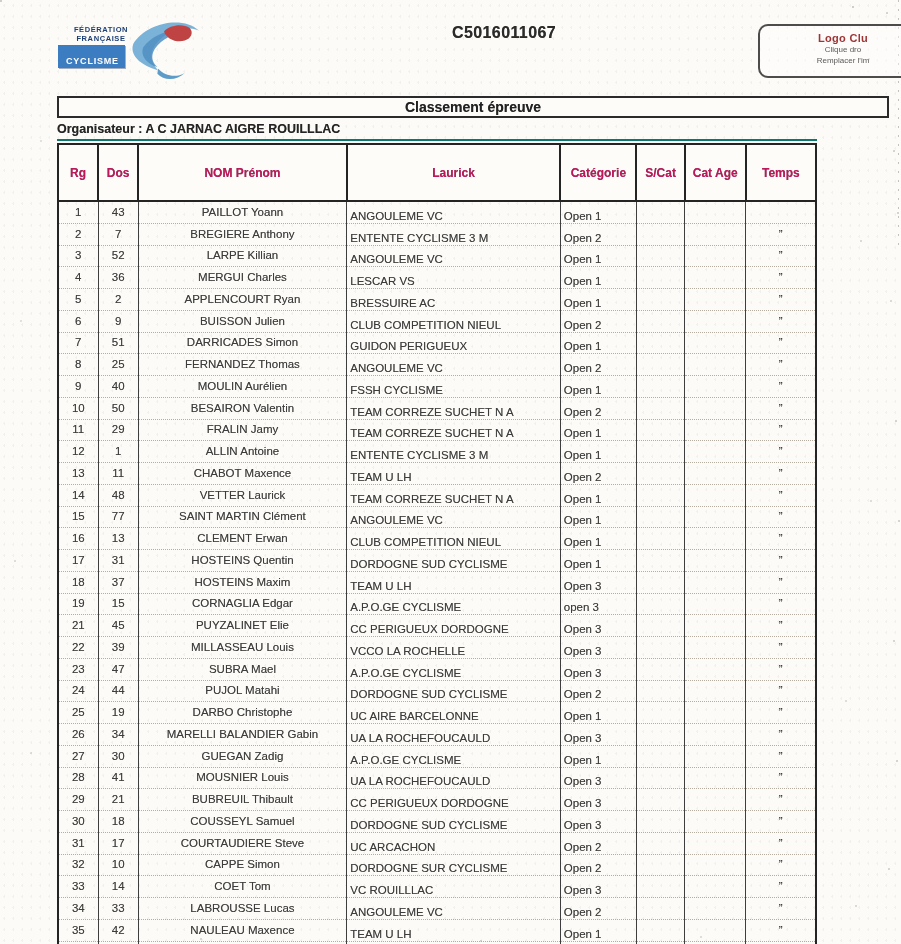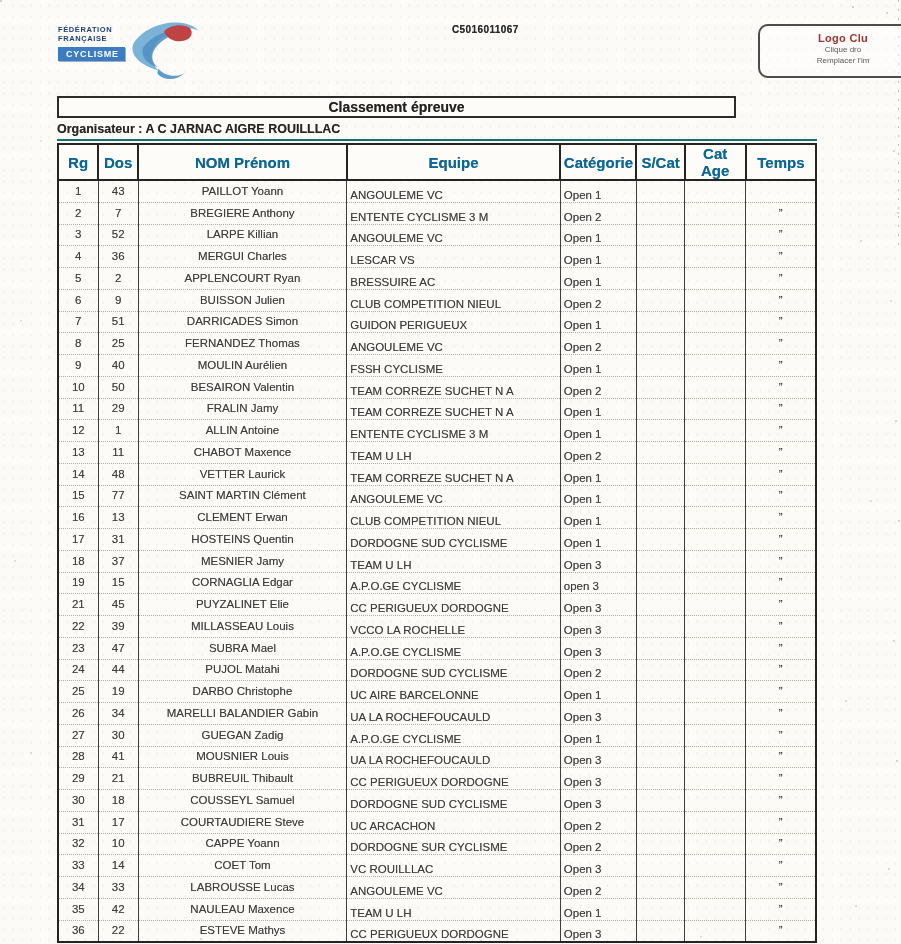--- a/index.html
+++ b/index.html
@@ -27,53 +27,53 @@
       855px 905px 0 rgba(80,78,70,.25),40px 140px 0 rgba(80,78,70,.2),
       20px 320px 0 rgba(80,78,70,.2),14px 560px 0 rgba(80,78,70,.22),
       30px 752px 0 rgba(80,78,70,.2),200px 938px 0 rgba(80,78,70,.25),
       480px 940px 0 rgba(80,78,70,.25),700px 936px 0 rgba(80,78,70,.22);}
   .edge-dots{position:absolute;right:2px;top:0;height:250px;width:1px;
     background:repeating-linear-gradient(to bottom, rgba(90,88,80,.35) 0 2px, transparent 2px 9px);}
 
   
   .ffc-logo{position:absolute;left:58px;top:18px;width:160px;height:62px;}
   .ffc-text{position:absolute;left:0;top:7px;width:86px;}
-  .ffc-line{font-size:7.5px;font-weight:bold;letter-spacing:.6px;color:#1d3f77;line-height:9px;}
+  .ffc-line{font-size:7.5px;font-weight:bold;letter-spacing:.6px;color:#1d3f77;line-height:9px;text-align:center;}
   .ffc-banner{margin-top:2px;display:inline-block;background:#3c7cc0;color:#fff;
-    font-size:9px;font-weight:bold;letter-spacing:.8px;padding:2px 6px 2px 8px;
+    font-size:9px;font-weight:bold;letter-spacing:.8px;padding:11px 6px 2px 8px;
     box-shadow:1px 1px 0 rgba(30,60,110,.4);}
   .ffc-swoosh{position:absolute;left:60px;top:-4px;}
 
   
-  .doc-code{position:absolute;left:452px;top:24px;font-size:10px;font-weight:bold;
+  .doc-code{position:absolute;left:452px;top:24px;font-size:16px;font-weight:bold;
     color:#2b2b2b;letter-spacing:.4px;text-shadow:0 0 .5px rgba(40,40,40,.7);}
 
   
   .club-box{position:absolute;left:758px;top:24px;width:170px;height:54px;
     border:2px solid #4c4c4c;border-radius:10px;padding-top:6px;box-sizing:border-box;
     text-align:center;background:rgba(255,255,255,.4);}
   .club-l1{font-size:11px;font-weight:bold;color:#9e3434;letter-spacing:.3px;}
   .club-l2,.club-l3{font-size:8px;color:#5a5a5a;line-height:11px;}
 
   
-  .title-box{position:absolute;left:57px;top:96px;width:679px;height:22px;
+  .title-box{position:absolute;left:57px;top:96px;width:832px;height:22px;
     border:2px solid #2b2b2b;box-sizing:border-box;background:#fdfcf9;
     text-align:center;font-size:14px;font-weight:bold;line-height:19px;color:#222;
     text-shadow:0 0 .5px rgba(40,40,40,.6);}
   .organizer{position:absolute;left:57px;top:120px;width:760px;height:21px;
     border-bottom:2px solid #0f766e;box-sizing:border-box;
     font-size:12.5px;font-weight:bold;color:#242424;line-height:18px;
     text-shadow:0 0 .5px rgba(40,40,40,.5);}
 
   
   table.results{position:absolute;left:57px;top:143px;width:760px;
     border-collapse:collapse;table-layout:fixed;border:2.5px solid #242424;}
   table.results th{
-    border:2px solid #242424;font-size:15px;font-weight:bold;color:#0369a1;
-    height:23px;padding:0 2px;text-shadow:0 0 .5px rgba(40,40,40,.6);background:#fdfcf8;}
+    border:2px solid #242424;font-size:12px;font-weight:bold;color:#be185d;
+    height:23px;padding:16px 2px;text-shadow:0 0 .5px rgba(40,40,40,.6);background:#fdfcf8;}
   table.results td{
     border-left:1.5px solid #3e3e3e;border-right:1.5px solid #3e3e3e;
     border-top:1px dotted #b3ada2;
     font-size:11.5px;color:#3d3d3d;height:20.75px;line-height:13px;
     padding:0 3px;white-space:nowrap;overflow:hidden;
     text-shadow:0 0 .4px rgba(60,60,60,.55);}
   table.results tbody tr:first-child td{border-top:none;}
   td.c-rg,td.c-dos{text-align:center;}
   td.c-nom{text-align:center;padding-left:5px;vertical-align:middle;}
   td.c-equipe,td.c-cat{text-align:left;padding-left:5px;vertical-align:bottom;padding-bottom:2px;}
@@ -127,21 +127,21 @@
     <col style="width:76px">
       <col style="width:48px">
       <col style="width:61px">
       <col style="width:70px">
   </colgroup>
   <thead>
     <tr>
       <th>Rg</th>
       <th>Dos</th>
       <th>NOM Prénom</th>
-      <th>Equipe</th>
+      <th>Laurick</th>
       <th>Catégorie</th>
       <th>S/Cat</th>
       <th>Cat Age</th>
       <th>Temps</th>
     </tr>
   </thead>
   <tbody>
       <tr>
         <td class="c-rg">1</td>
         <td class="c-dos">43</td>
@@ -308,21 +308,21 @@
         <td class="c-nom">HOSTEINS Quentin</td>
         <td class="c-equipe">DORDOGNE SUD CYCLISME</td>
         <td class="c-cat">Open 1</td>
         <td class="c-scat"></td>
         <td class="c-age"></td>
         <td class="c-temps">”</td>
       </tr>
       <tr>
         <td class="c-rg">18</td>
         <td class="c-dos">37</td>
-        <td class="c-nom">MESNIER Jamy</td>
+        <td class="c-nom">HOSTEINS Maxim</td>
         <td class="c-equipe">TEAM U LH</td>
         <td class="c-cat">Open 3</td>
         <td class="c-scat"></td>
         <td class="c-age"></td>
         <td class="c-temps">”</td>
       </tr>
       <tr>
         <td class="c-rg">19</td>
         <td class="c-dos">15</td>
         <td class="c-nom">CORNAGLIA Edgar</td>
@@ -438,21 +438,21 @@
         <td class="c-nom">COURTAUDIERE Steve</td>
         <td class="c-equipe">UC ARCACHON</td>
         <td class="c-cat">Open 2</td>
         <td class="c-scat"></td>
         <td class="c-age"></td>
         <td class="c-temps">”</td>
       </tr>
       <tr>
         <td class="c-rg">32</td>
         <td class="c-dos">10</td>
-        <td class="c-nom">CAPPE Yoann</td>
+        <td class="c-nom">CAPPE Simon</td>
         <td class="c-equipe">DORDOGNE SUR CYCLISME</td>
         <td class="c-cat">Open 2</td>
         <td class="c-scat"></td>
         <td class="c-age"></td>
         <td class="c-temps">”</td>
       </tr>
       <tr>
         <td class="c-rg">33</td>
         <td class="c-dos">14</td>
         <td class="c-nom">COET Tom</td>

